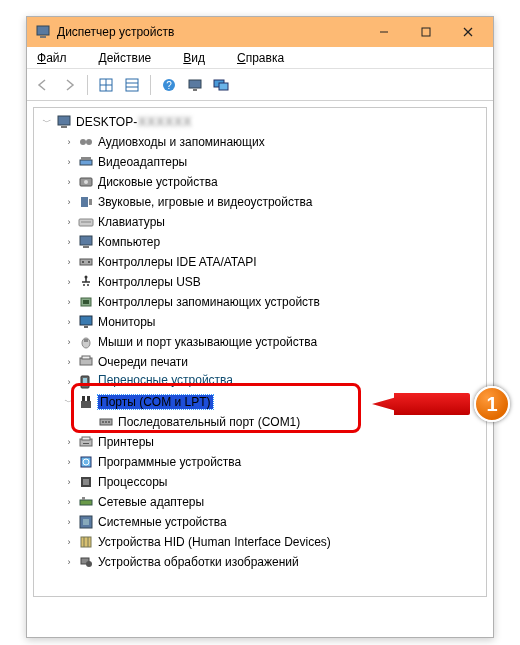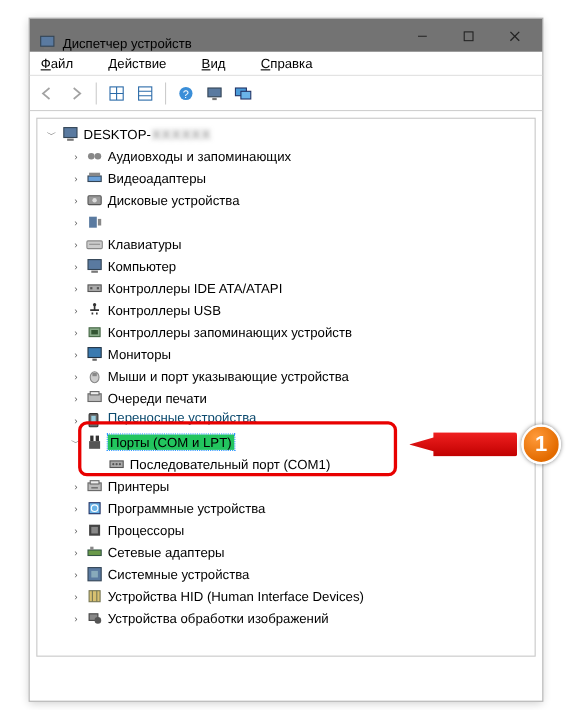--- a/index.html
+++ b/index.html
@@ -20,23 +20,23 @@
     top: 16px;
     width: 468px;
     height: 622px;
     border: 1px solid #b0b0b0;
     background: #fff;
     box-shadow: 0 2px 8px rgba(0,0,0,0.2);
   }
   .titlebar {
     height: 30px;
     display: flex;
-    align-items: flex-end;
+    align-items: center;
     padding: 0 4px 0 8px;
-    background: #737373;
+    background: #fdba74;
   }
   .titlebar .app-icon {
     width: 16px; height: 16px;
     margin-right: 6px;
     display: inline-flex; align-items: center; justify-content: center;
   }
   .titlebar .title { flex: 1; font-size: 12px; }
   .winbtns { display: flex; }
   .winbtn {
     width: 42px; height: 28px;
@@ -101,21 +101,21 @@
     user-select: none;
   }
   .icon {
     width: 16px; height: 16px;
     margin: 0 4px 0 2px;
     display: inline-flex; align-items: center; justify-content: center;
     flex-shrink: 0;
   }
   .label { font-size: 12px; }
   .selected .label {
-    background: #22c55e;
+    background: #1d4ed8;
     outline: 1px dotted #3399ff;
     padding: 0 2px;
   }
   .blurred-text {
     display:inline-block; filter: blur(2.2px);
     letter-spacing: 1px; color:#666; margin-left:1px;
   }
   .highlight-box {
     position: absolute;
     border: 3px solid #e80000;
@@ -278,20 +278,21 @@
           <span class="label">Дисковые устройства</span>
         </div>
         <div class="node" style="padding-left:26px">
           <span class="toggle">›</span>
           <span class="icon">
             <svg width="16" height="16">
               <rect x="3" y="3" width="7" height="10" fill="#5a7aa0"></rect>
               <rect x="11" y="5" width="3" height="6" fill="#888"></rect>
             </svg>
           </span>
+          <span class="label">Звуковые, игровые и видеоустройства</span>
         </div>
         <div class="node" style="padding-left:26px">
           <span class="toggle">›</span>
           <span class="icon">
             <svg width="16" height="16">
               <rect x="1" y="5" width="14" height="7" rx="1" fill="#ccc" stroke="#888"></rect>
               <line x1="3" y1="8" x2="13" y2="8" stroke="#888"></line>
             </svg>
           </span>
           <span class="label">Клавиатуры</span>

